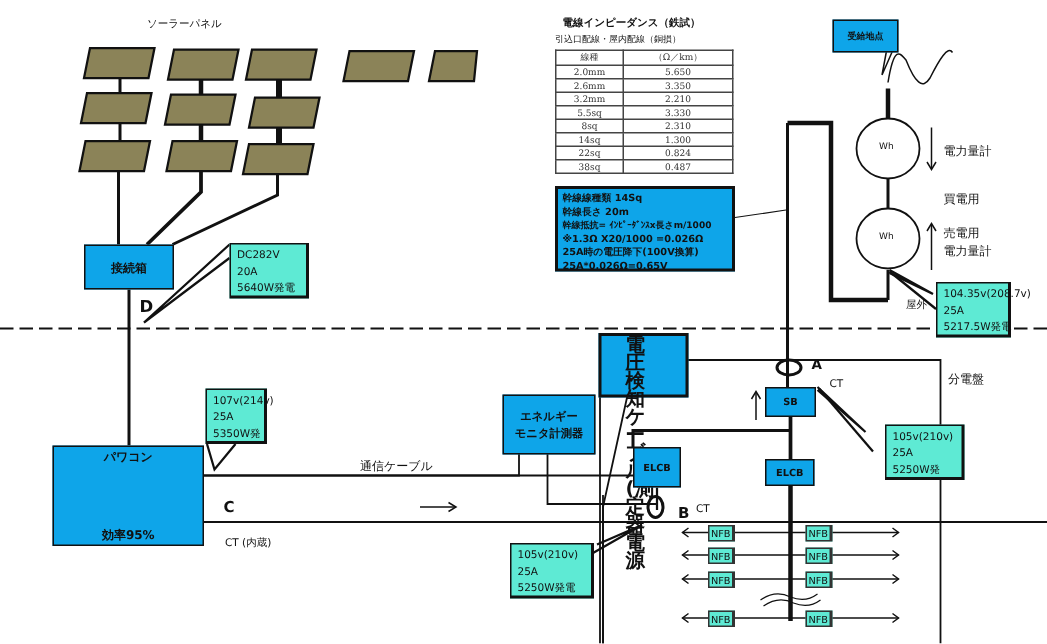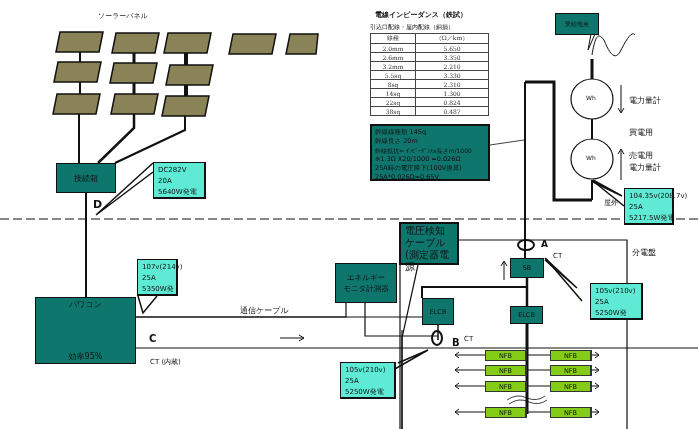--- a/index.html
+++ b/index.html
@@ -3,30 +3,30 @@
 <meta charset="utf-8">
 <style>
   html, body { margin:0; padding:0; background:#ffffff; }
   body { width:698px; height:429px; position:relative; overflow:hidden;
          font-family: "DejaVu Sans", sans-serif; color:#111; }
   svg.canvas { position:absolute; left:0; top:0; width:698px; height:429px; }
   .t { position:absolute; white-space:nowrap; line-height:1; }
   .small { font-size:7px; }
   .med { font-size:8px; }
   .bold { font-weight:bold; }
-  .box { position:absolute; background:#0f766e; border:1.5px solid #111; box-sizing:border-box; }
+  .box { position:absolute; background:#0ea5e9; border:1.5px solid #111; box-sizing:border-box;font-weight:bold; }
   .callout { position:absolute; background:#5eead4; border:1.5px solid #111; border-right-width:2.5px; border-bottom-width:2.5px;
              box-sizing:border-box; font-size:7px; line-height:11px; padding:2px 4px; }
   .callout div { white-space:nowrap; }
   .ctr { display:flex; align-items:center; justify-content:center; text-align:center; flex-direction:column; }
   table.imp { position:absolute; left:370px; top:33px; border-collapse:collapse; font-family:"DejaVu Serif", serif; font-size:6px; color:#333; }
   table.imp td, table.imp th { border:1px solid #444; padding:0 2px; height:8px; text-align:center; font-weight:normal; }
   table.imp td.c1 { width:40px; } table.imp td.c2 { width:68px; }
-  .nfb { position:absolute; width:42px; height:11px; border:1px solid #333; border-right-width:2px; box-sizing:border-box;
-         font-size:6.5px; background:#84cc16; display:flex; align-items:center; justify-content:center;margin-left:13px; }
+  .nfb { position:absolute; width:18px; height:11px; border:1px solid #333; border-right-width:2px; box-sizing:border-box;
+         font-size:6.5px; background:#5eead4; display:flex; align-items:center; justify-content:center; }
 </style>
 </head>
 <body>
 
 <svg class="canvas" viewBox="0 0 698 429">
 
   <g fill="#8b8358" stroke="#111" stroke-width="1.5">
     <polygon points="60,32 103,32 99,52 56,52"></polygon>
     <polygon points="116,33 159,33 155,53 112,53"></polygon>
     <polygon points="168,33 211,33 207,53 164,53"></polygon>
@@ -231,21 +231,21 @@
 </div>
 <div class="t bold" style="left:149px;top:334px;font-size:10px;">C</div>
 <div class="t small" style="left:150px;top:359px;">CT (内蔵)</div>
 <div class="t med" style="left:240px;top:307px;">通信ケーブル</div>
 
 <div class="box ctr" style="left:335px;top:263px;width:62px;height:40px;font-size:7.5px;line-height:11px;">
   <span>エネルギー</span>
   <span>モニタ計測器</span>
 </div>
 
-<div class="box" style="left:399px;top:222px;width:60px;height:43px;border-width:2px;font-size:10px;line-height:12px;padding:1px 4px;">
+<div class="box" style="left:399px;top:222px;width:60px;height:43px;border-width:2px;font-size:13px;line-height:12px;padding:1px 16px;">
   <div>電圧検知</div>
   <div>ケーブル</div>
   <div>(測定器電源</div>
 </div>
 
 <div class="box ctr" style="left:510px;top:258px;width:34px;height:20px;border-width:1px;font-size:6.5px;">
   <span>SB</span>
 </div>
 <div class="box ctr" style="left:422px;top:298px;width:32px;height:27px;border-width:1.5px;font-size:6.5px;">
   <span>ELCB</span>

